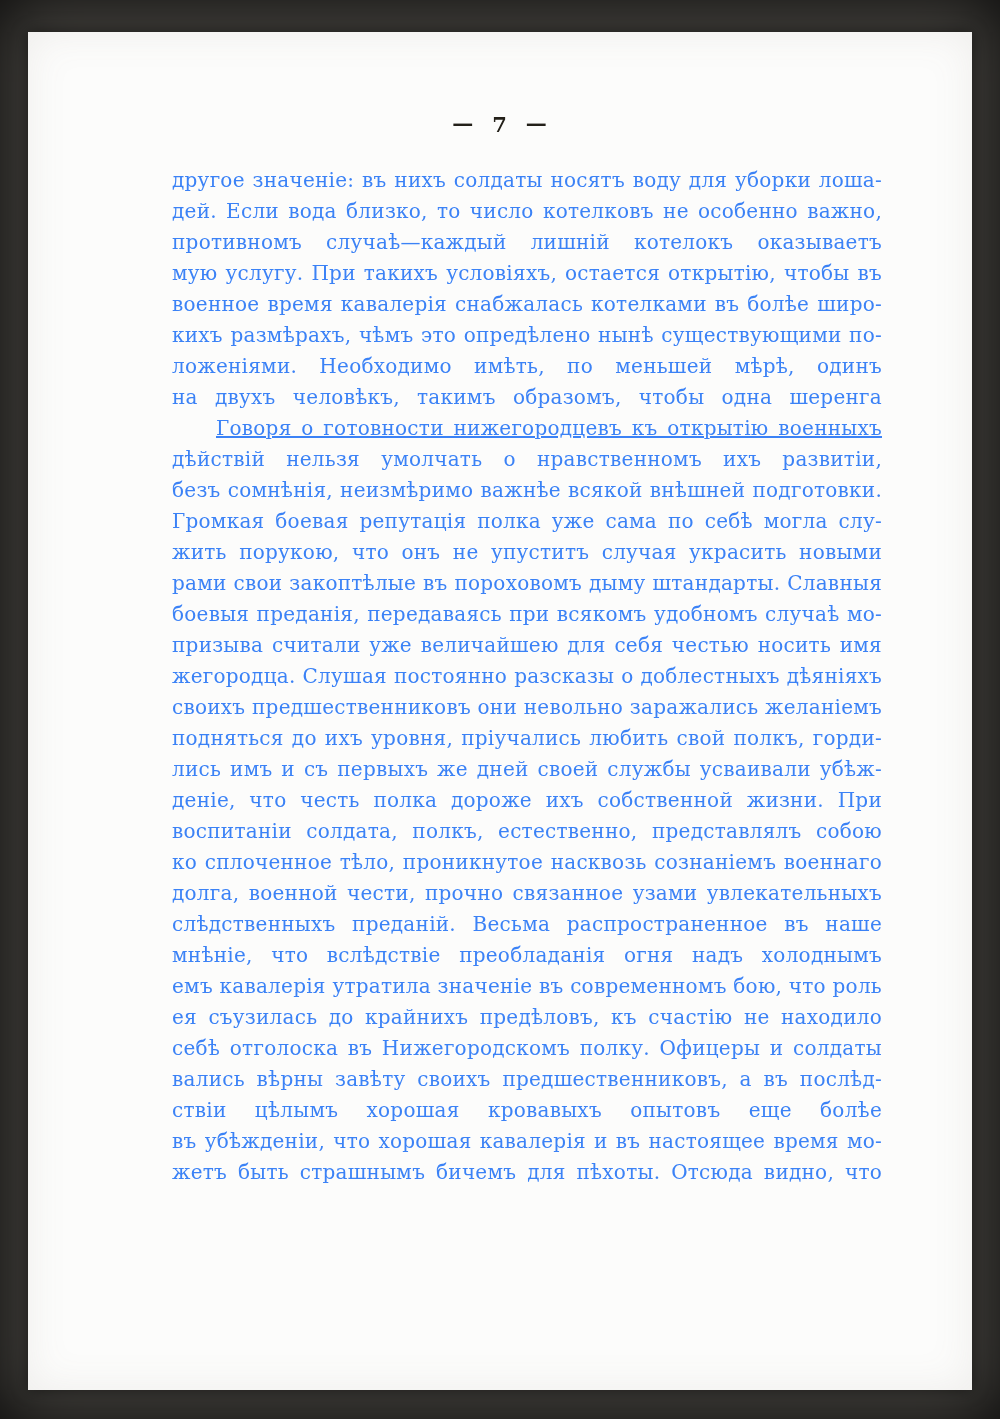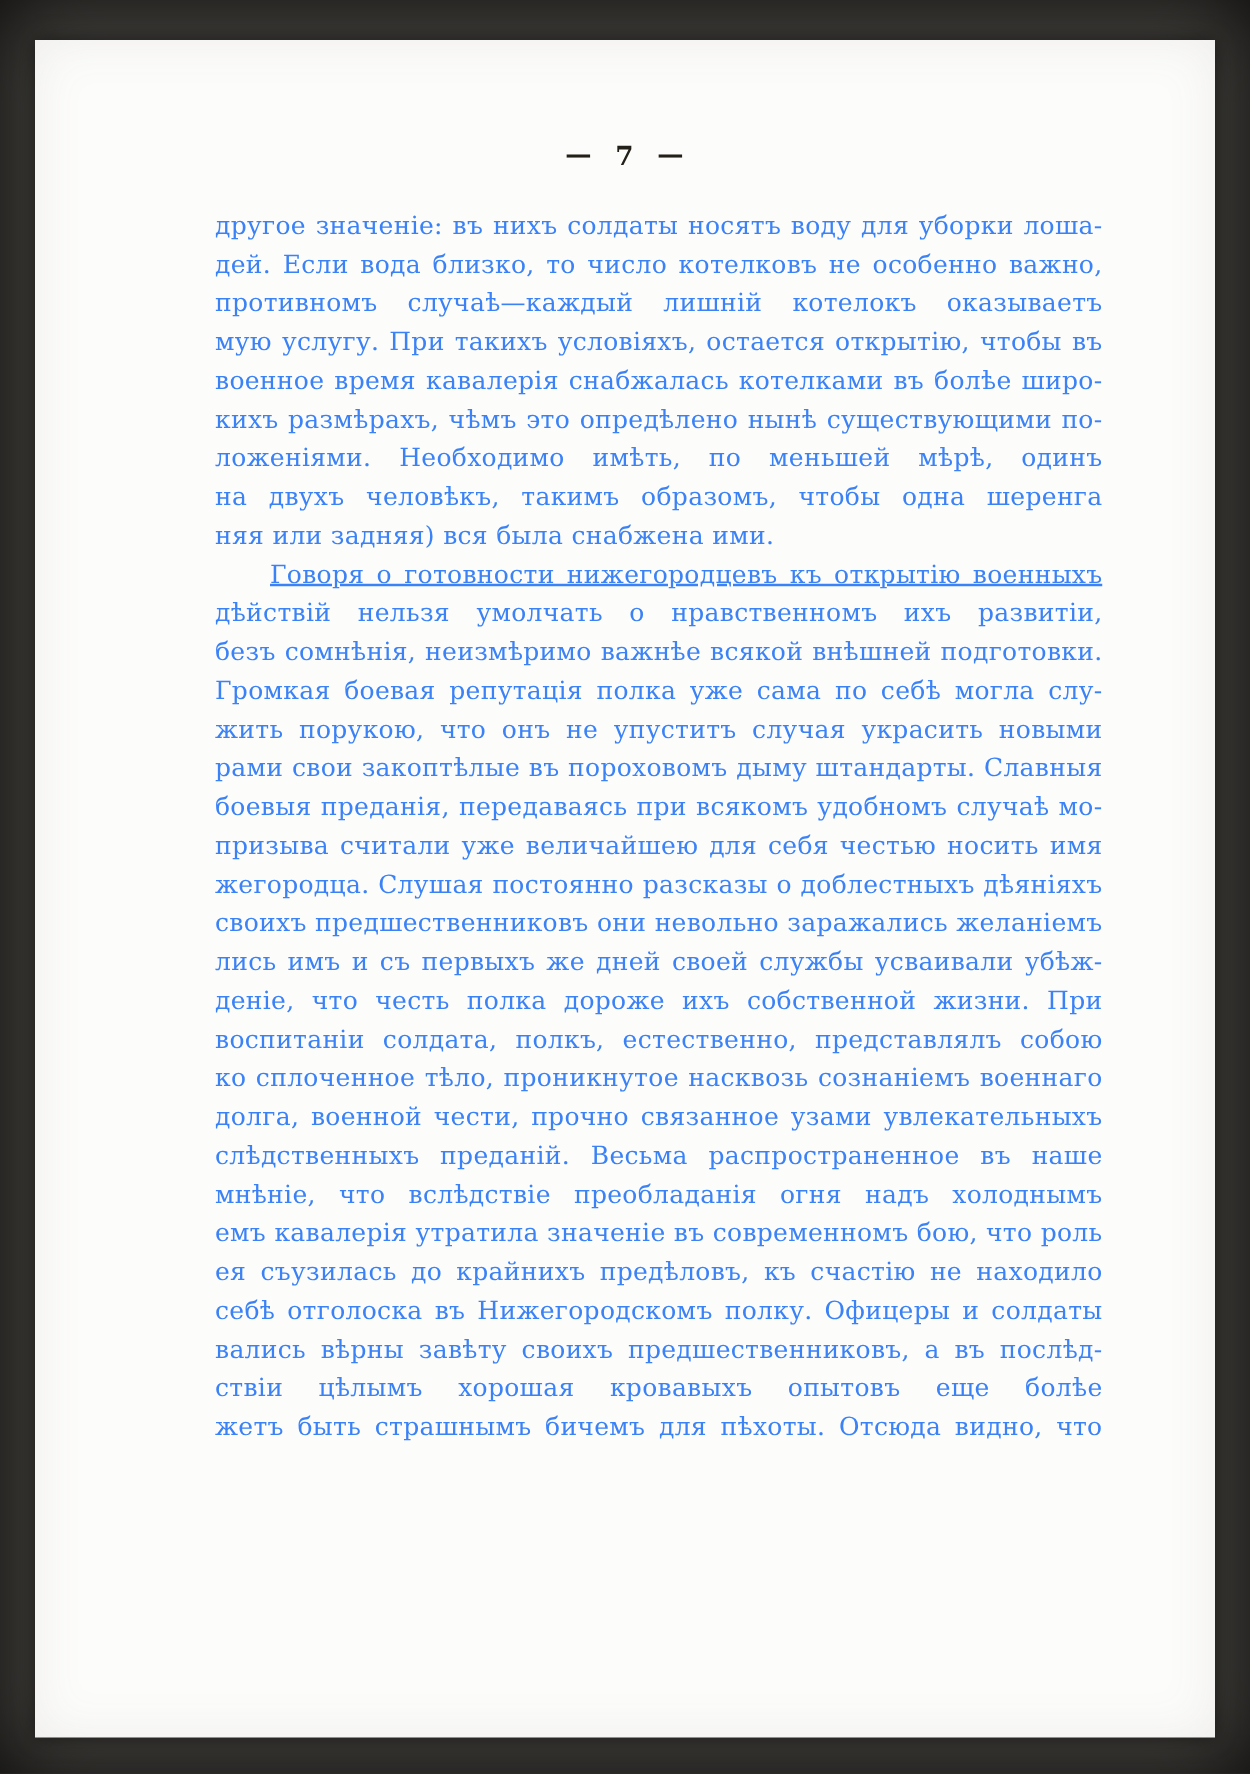--- a/index.html
+++ b/index.html
@@ -74,39 +74,40 @@
     </div>
     <div class="text-block" id="text-block">
         <div class="line">другое значеніе: въ нихъ солдаты носятъ воду для уборки лоша-</div>
         <div class="line">дей. Если вода близко, то число котелковъ не особенно важно, въ</div>
         <div class="line">противномъ случаѣ—каждый лишній котелокъ оказываетъ неоцѣни-</div>
         <div class="line">мую услугу. При такихъ условіяхъ, остается открытію, чтобы въ</div>
         <div class="line">военное время кавалерія снабжалась котелками въ болѣе широ-</div>
         <div class="line">кихъ размѣрахъ, чѣмъ это опредѣлено нынѣ существующими по-</div>
         <div class="line">ложеніями. Необходимо имѣть, по меньшей мѣрѣ, одинъ котелокъ</div>
         <div class="line">на двухъ человѣкъ, такимъ образомъ, чтобы одна шеренга (перед-</div>
-        <div class="line no-justify">няя или задняя) вся была снабжена ими.</div>
         <div class="line indent">Говоря о готовности нижегородцевъ къ открытію военныхъ</div>
         <div class="line">дѣйствій нельзя умолчать о нравственномъ ихъ развитіи, которое,</div>
         <div class="line">безъ сомнѣнія, неизмѣримо важнѣе всякой внѣшней подготовки.</div>
         <div class="line">Громкая боевая репутація полка уже сама по себѣ могла слу-</div>
         <div class="line">жить порукою, что онъ не упуститъ случая украсить новыми лав-</div>
         <div class="line">рами свои закоптѣлые въ пороховомъ дыму штандарты. Славныя</div>
         <div class="line">боевыя преданія, передаваясь при всякомъ удобномъ случаѣ мо-</div>
         <div class="line">призыва считали уже величайшею для себя честью носить имя ни-</div>
         <div class="line">жегородца. Слушая постоянно разсказы о доблестныхъ дѣяніяхъ</div>
         <div class="line">своихъ предшественниковъ они невольно заражались желаніемъ</div>
+        <div class="line">подняться до ихъ уровня, пріучались любить свой полкъ, горди-</div>
         <div class="line">лись имъ и съ первыхъ же дней своей службы усваивали убѣж-</div>
         <div class="line">деніе, что честь полка дороже ихъ собственной жизни. При такомъ</div>
         <div class="line">воспитаніи солдата, полкъ, естественно, представлялъ собою крѣп-</div>
         <div class="line">ко сплоченное тѣло, проникнутое насквозь сознаніемъ военнаго</div>
         <div class="line">долга, военной чести, прочно связанное узами увлекательныхъ на-</div>
         <div class="line">слѣдственныхъ преданій. Весьма распространенное въ наше время</div>
         <div class="line">мнѣніе, что вслѣдствіе преобладанія огня надъ холоднымъ оружі-</div>
         <div class="line">емъ кавалерія утратила значеніе въ современномъ бою, что роль</div>
         <div class="line">ея съузилась до крайнихъ предѣловъ, къ счастію не находило</div>
         <div class="line">себѣ отголоска въ Нижегородскомъ полку. Офицеры и солдаты оста-</div>
         <div class="line">вались вѣрны завѣту своихъ предшественниковъ, а въ послѣд-</div>
         <div class="line">ствіи цѣлымъ хорошая кровавыхъ опытовъ еще болѣе утвердились</div>
+        <div class="line">въ убѣжденіи, что хорошая кавалерія и въ настоящее время мо-</div>
         <div class="line">жетъ быть страшнымъ бичемъ для пѣхоты. Отсюда видно, что пе-</div>
       </div>
   </div>
 </div>
 
 </body></html>

